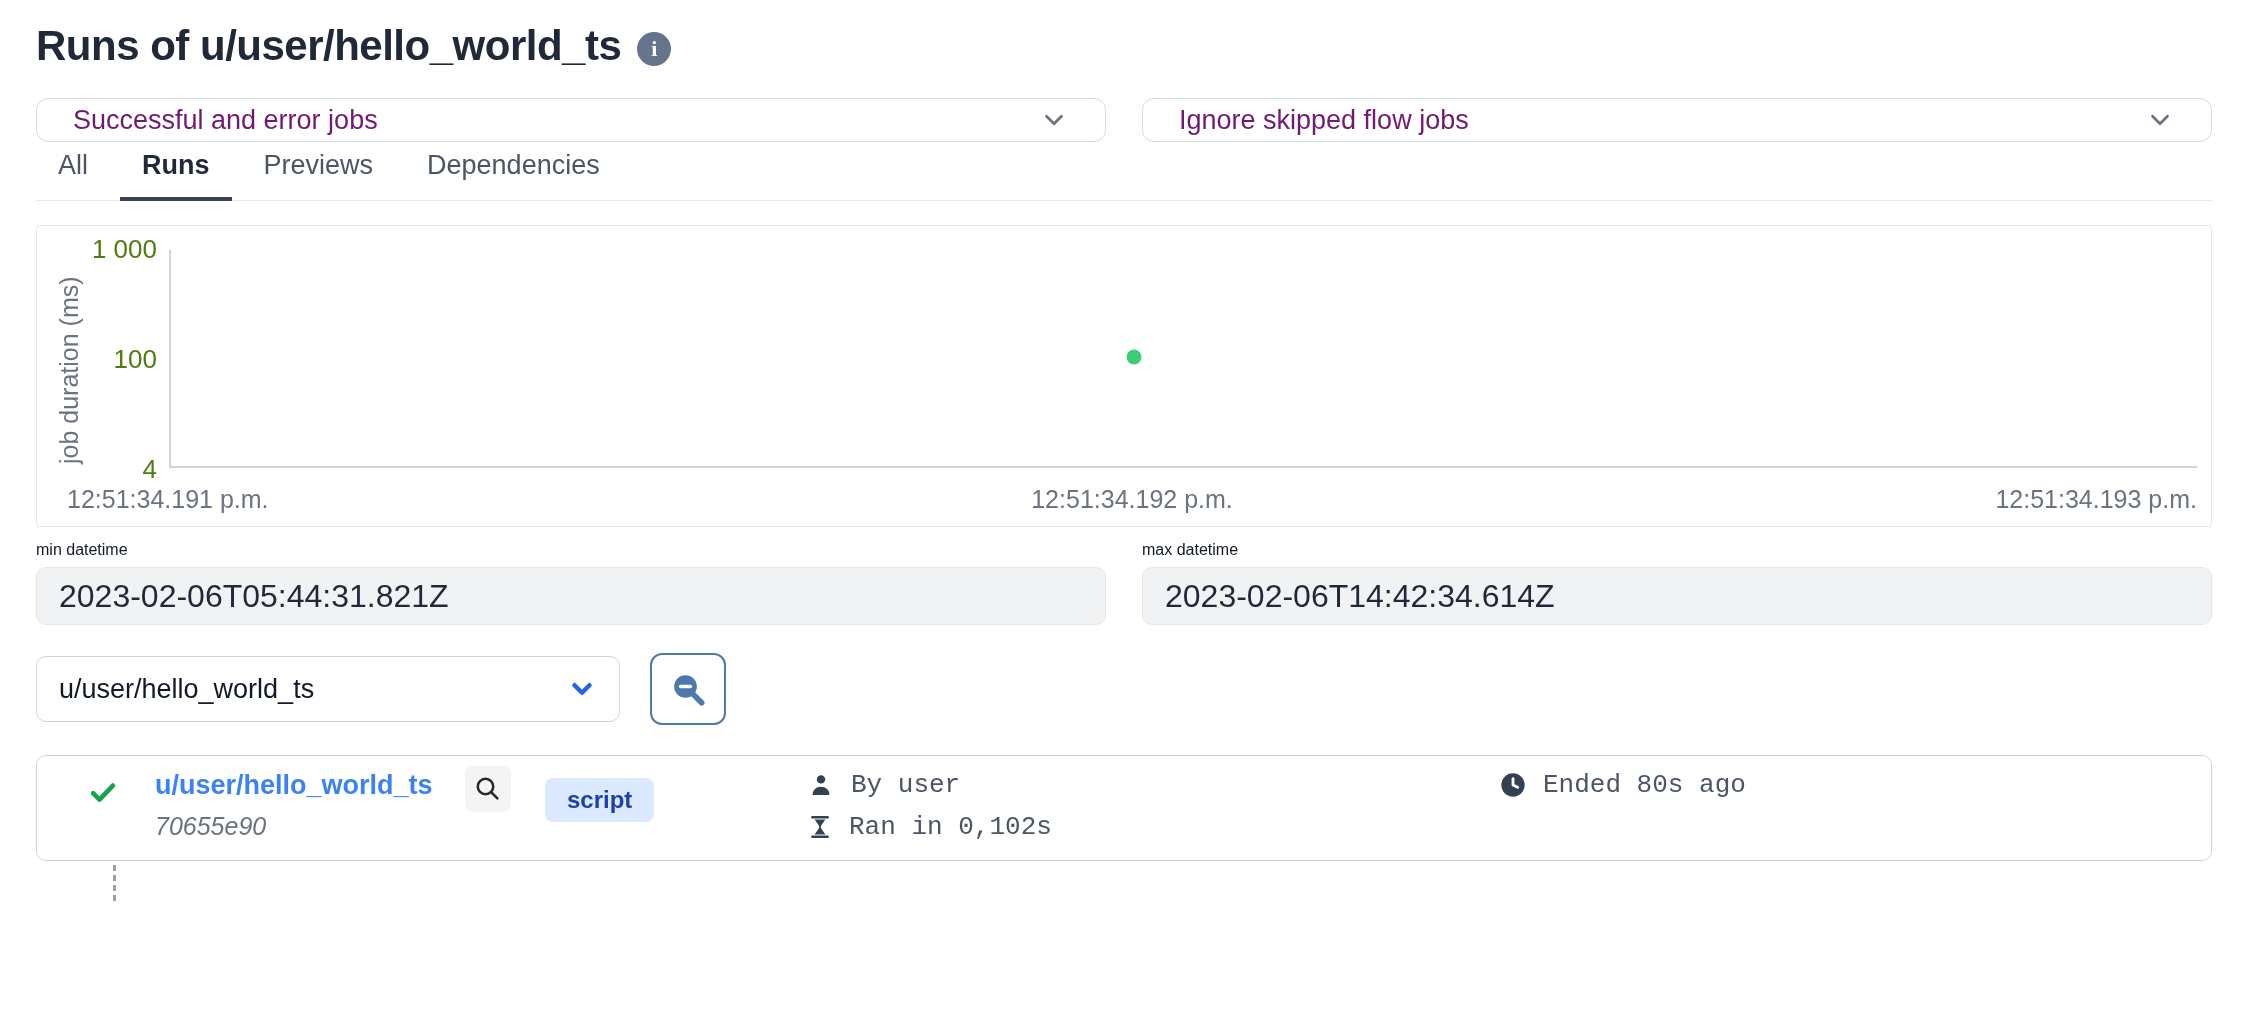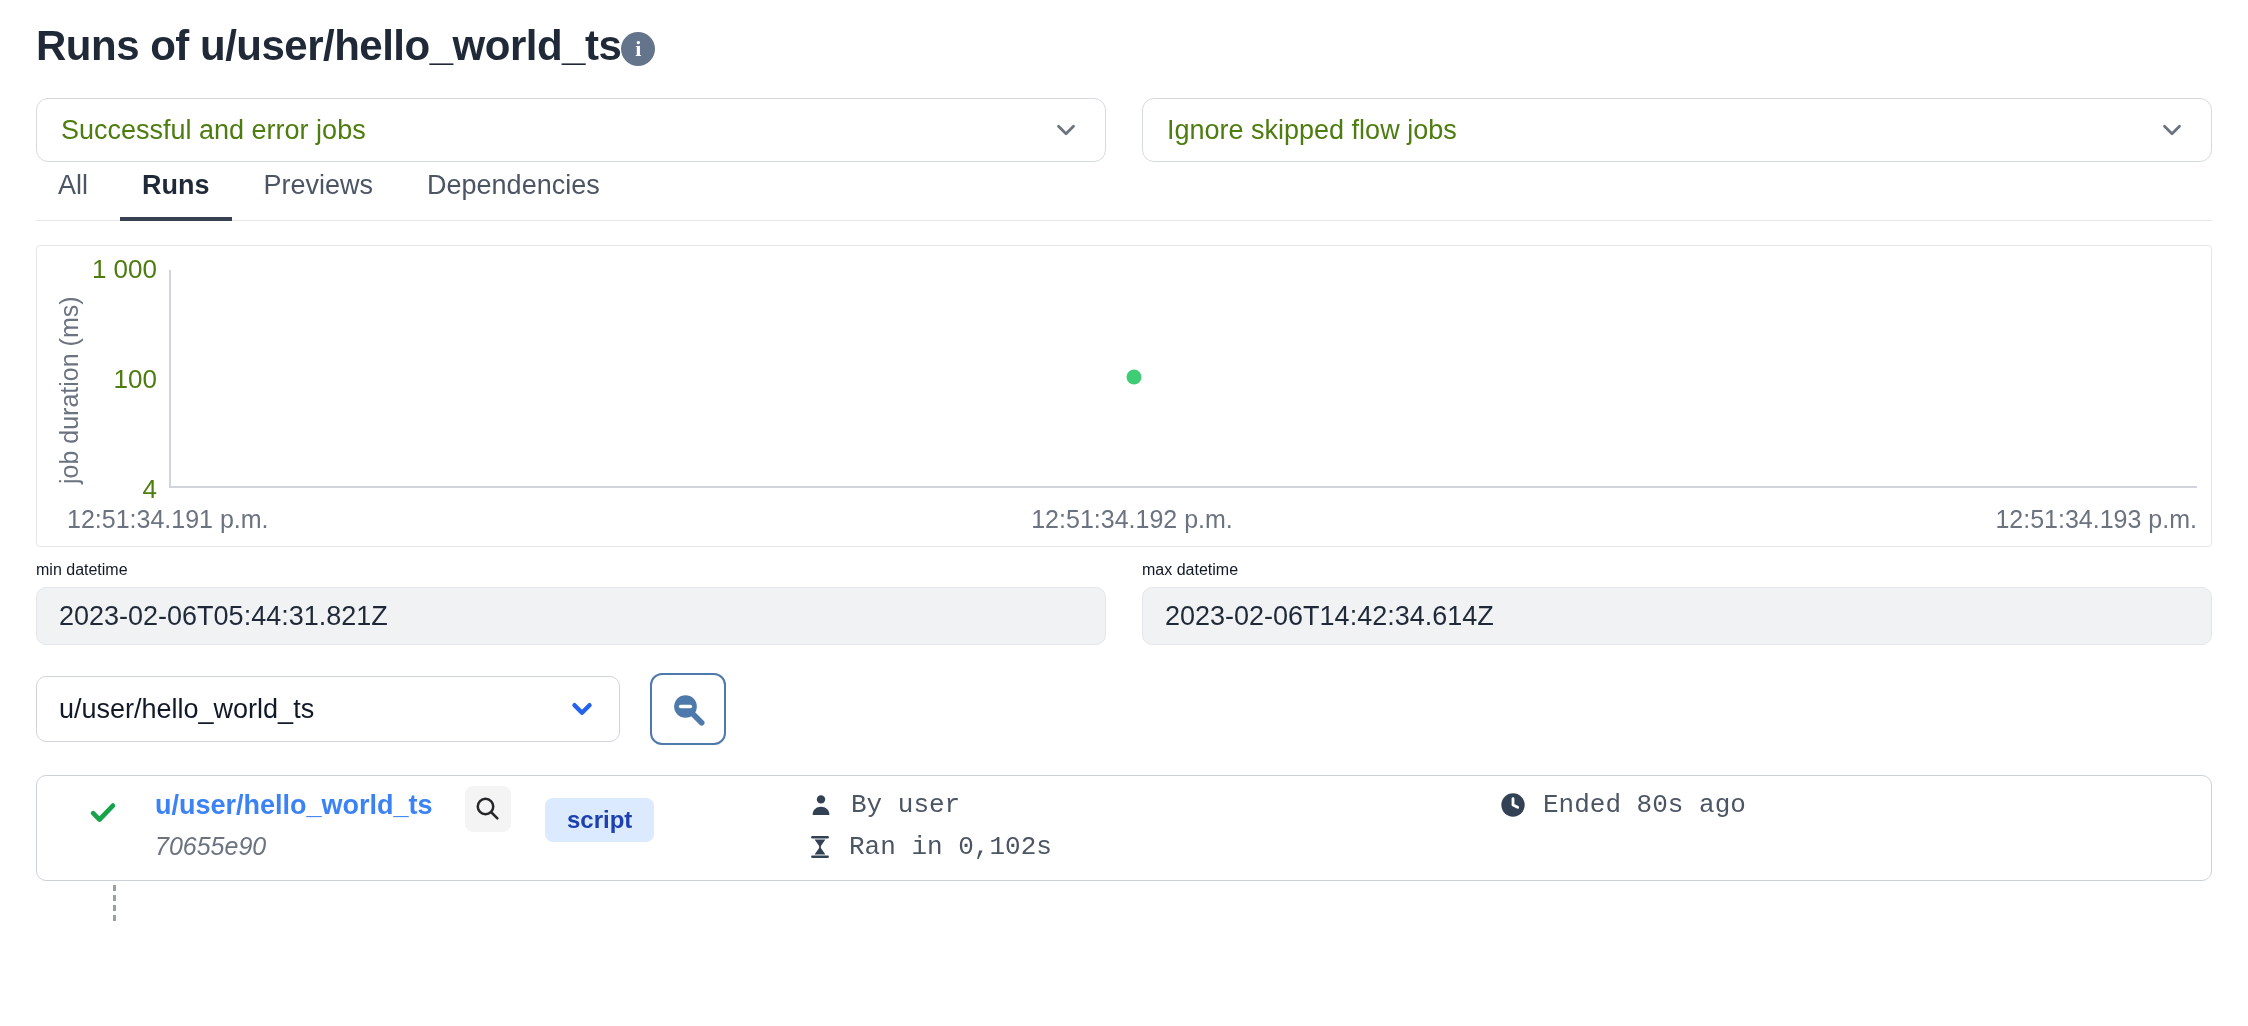--- a/index.html
+++ b/index.html
@@ -6,34 +6,34 @@
   html,body { background:#ffffff; }
   body {
     width: 2248px; height: 1026px;
     font-family: "Liberation Sans", sans-serif;
     color: #1f2937;
     overflow: hidden;
   }
   .page { padding: 16px 36px 0 36px; width: 2248px; }
 
   
-  .header { display:flex; align-items:center; margin-top:6px; }
+  .header { display:flex; align-items:center; gap:16px; margin-top:6px; }
   .title { font-size: 42px; font-weight:700; letter-spacing:-0.5px; color:#1f2937; }
   .info-circle {
     width:34px; height:34px; border-radius:50%; background:#64748b;
     color:#ffffff; font-size:22px; font-weight:700; font-family:"Liberation Serif", serif;
     display:flex; align-items:center; justify-content:center; margin-top:6px;
   }
 
   
   .filters { display:flex; gap:36px; margin-top:28px; }
   .select-box {
-    flex:1; height:64px; border:1.5px solid #d6dadf; border-radius:12px;
+    flex:1; height:44px; border:1.5px solid #d6dadf; border-radius:12px;
     display:flex; align-items:center; justify-content:space-between;
-    padding:0 24px; font-size:27px; color:#4d7c0f; background:#fff; cursor:pointer;
+    padding:0 36px; font-size:27px; color:#701a75; background:#fff; cursor:pointer;
   }
   .chev { width:30px; height:30px; flex:0 0 auto; }
 
   
   .tabs { display:flex; gap:10px; border-bottom:1px solid #e5e7eb; }
   .tab {
     padding: 8px 22px 16px 22px; font-size:27px; color:#4b5563; cursor:pointer;
     border-bottom:4px solid transparent; margin-bottom:-1px;
   }
   .tab.active { color:#1f2937; font-weight:700; border-bottom-color:#374151; }
@@ -63,21 +63,21 @@
     display:flex; justify-content:space-between;
     font-size:25px; color:#6b7280;
   }
 
   
   .dt-row { display:flex; gap:36px; margin-top:14px; }
   .dt-col { flex:1; }
   .dt-label { font-size:16px; color:#111827; margin-bottom:8px; }
   .dt-input {
     width:100%; height:58px; background:#f1f2f4; border:1px solid #e4e6e9;
-    border-radius:10px; padding:0 22px; font-size:27px; color:#1f2937;
+    border-radius:10px; padding:0 22px; font-size:32px; color:#1f2937;
     font-family:"Liberation Sans", sans-serif; outline:none;
   }
 
   
   .picker-row { display:flex; align-items:center; gap:30px; margin-top:28px; }
   .picker-select {
     width:584px; height:66px; border:1.5px solid #d1d5db; border-radius:10px;
     display:flex; align-items:center; justify-content:space-between;
     padding:0 22px; font-size:27px; color:#111827; cursor:pointer; background:#fff;
   }

